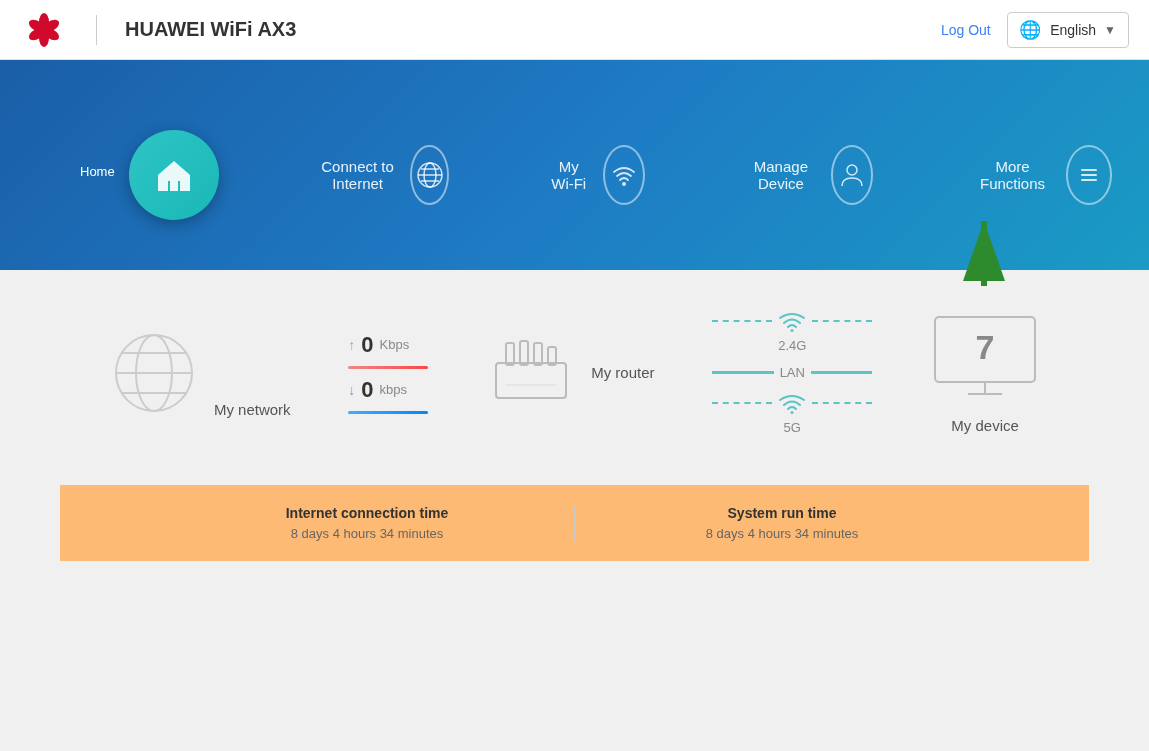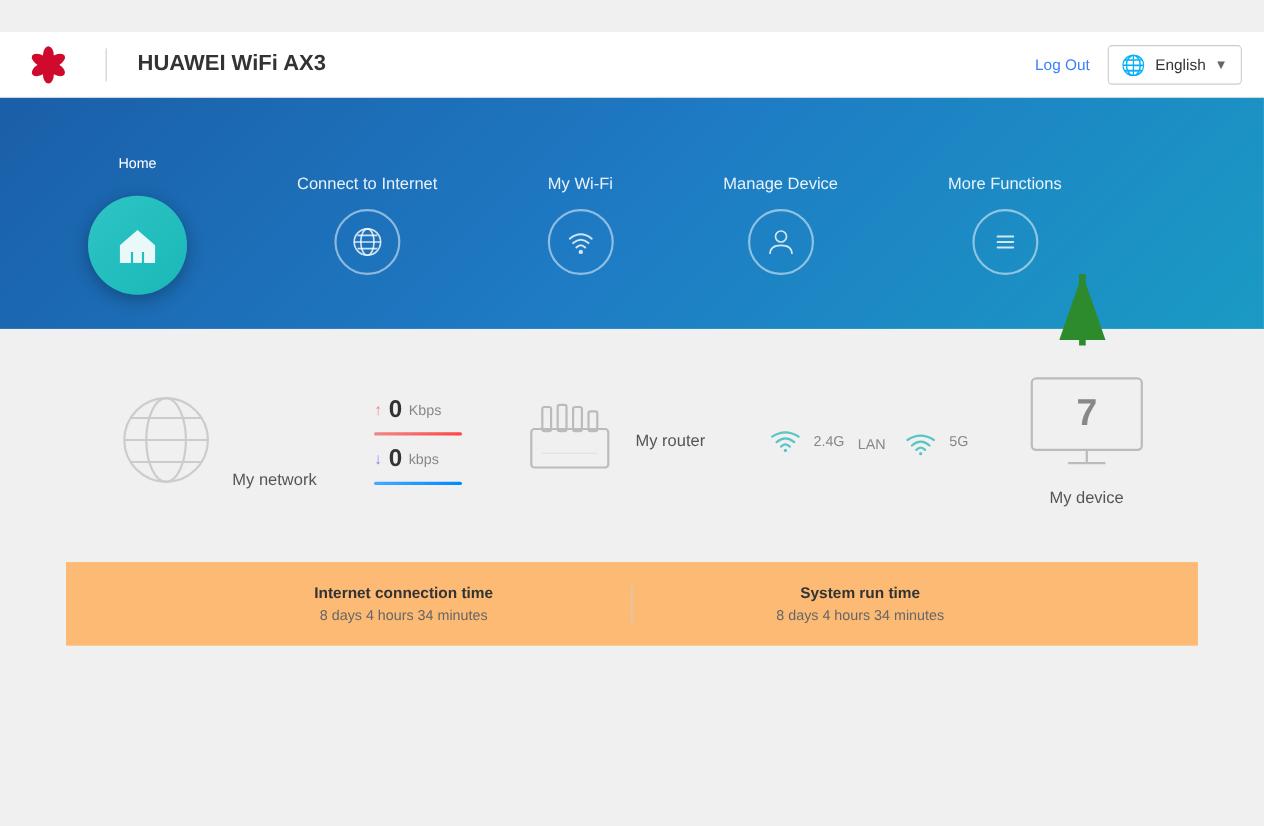--- a/index.html
+++ b/index.html
@@ -6,21 +6,20 @@
     body { font-family: Arial, sans-serif; background: #f0f0f0; width: 1149px; min-height: 751px; }
 
     
     .header {
       display: flex;
       align-items: center;
       background: #fff;
       padding: 0 20px;
       height: 60px;
       border-bottom: 1px solid #e0e0e0;
-      margin-top: 29px;
     }
     .logo-area {
       display: flex;
       align-items: center;
       gap: 12px;
     }
     .huawei-logo {
       width: 48px;
       height: 36px;
     }
@@ -76,21 +75,21 @@
       background: linear-gradient(135deg, #1a5fa8 0%, #1e7bc4 50%, #1a9bc4 100%);
       display: flex;
       align-items: center;
       padding: 0 60px;
       height: 210px;
       position: relative;
       overflow: visible;
     }
     .nav-item {
       display: flex;
-      flex-direction: column;
+      flex-direction: row;
       align-items: center;
       cursor: pointer;
       color: #fff;
       gap: 14px;
       padding: 10px 20px;
       text-decoration: none;
     }
     .nav-home {
       margin-right: 60px;
       position: relative;
@@ -199,21 +198,21 @@
     .router-widget {
       display: flex;
       flex-direction: row;
       align-items: center;
       gap: 15px;
     }
 
     
     .connections-widget {
       display: flex;
-      flex-direction: row;
+      flex-direction: column;
       align-items: center;
       gap: 6px;
       min-width: 160px;
     }
 
     
     .device-widget {
       display: flex;
       flex-direction: column;
       align-items: center;

